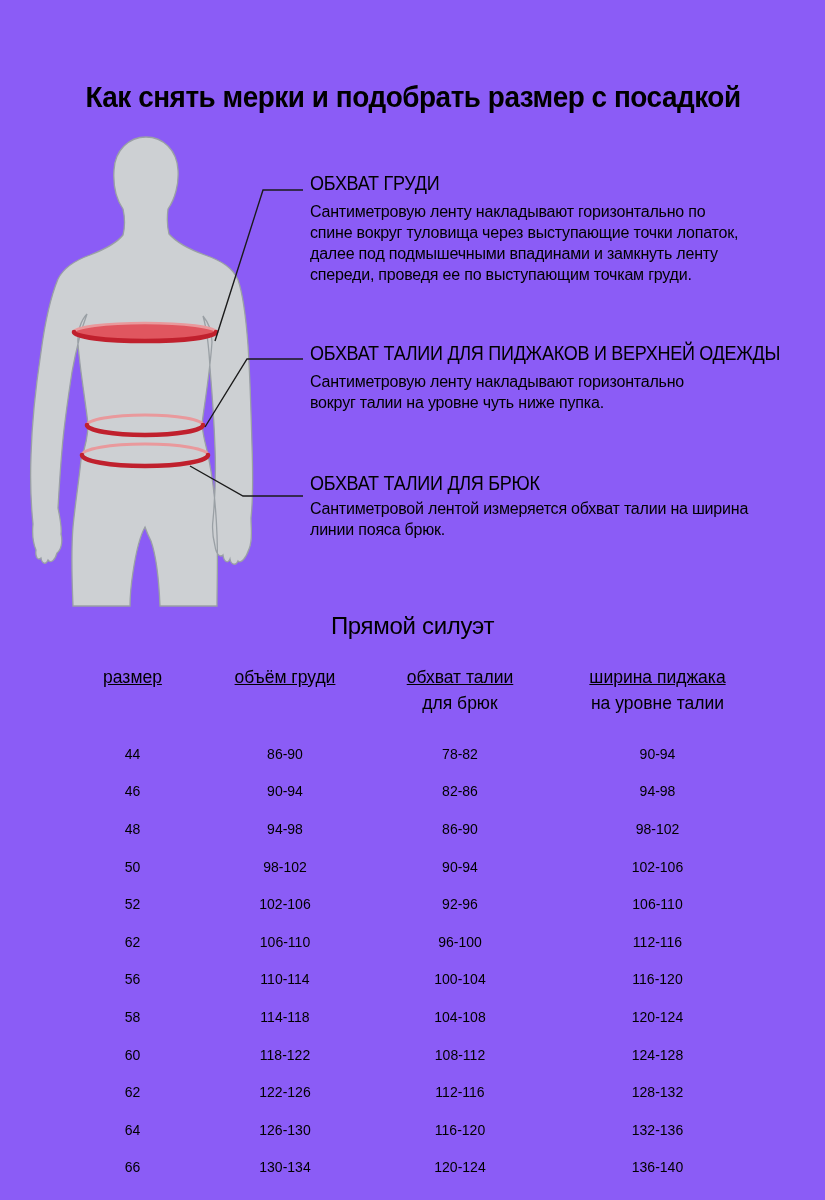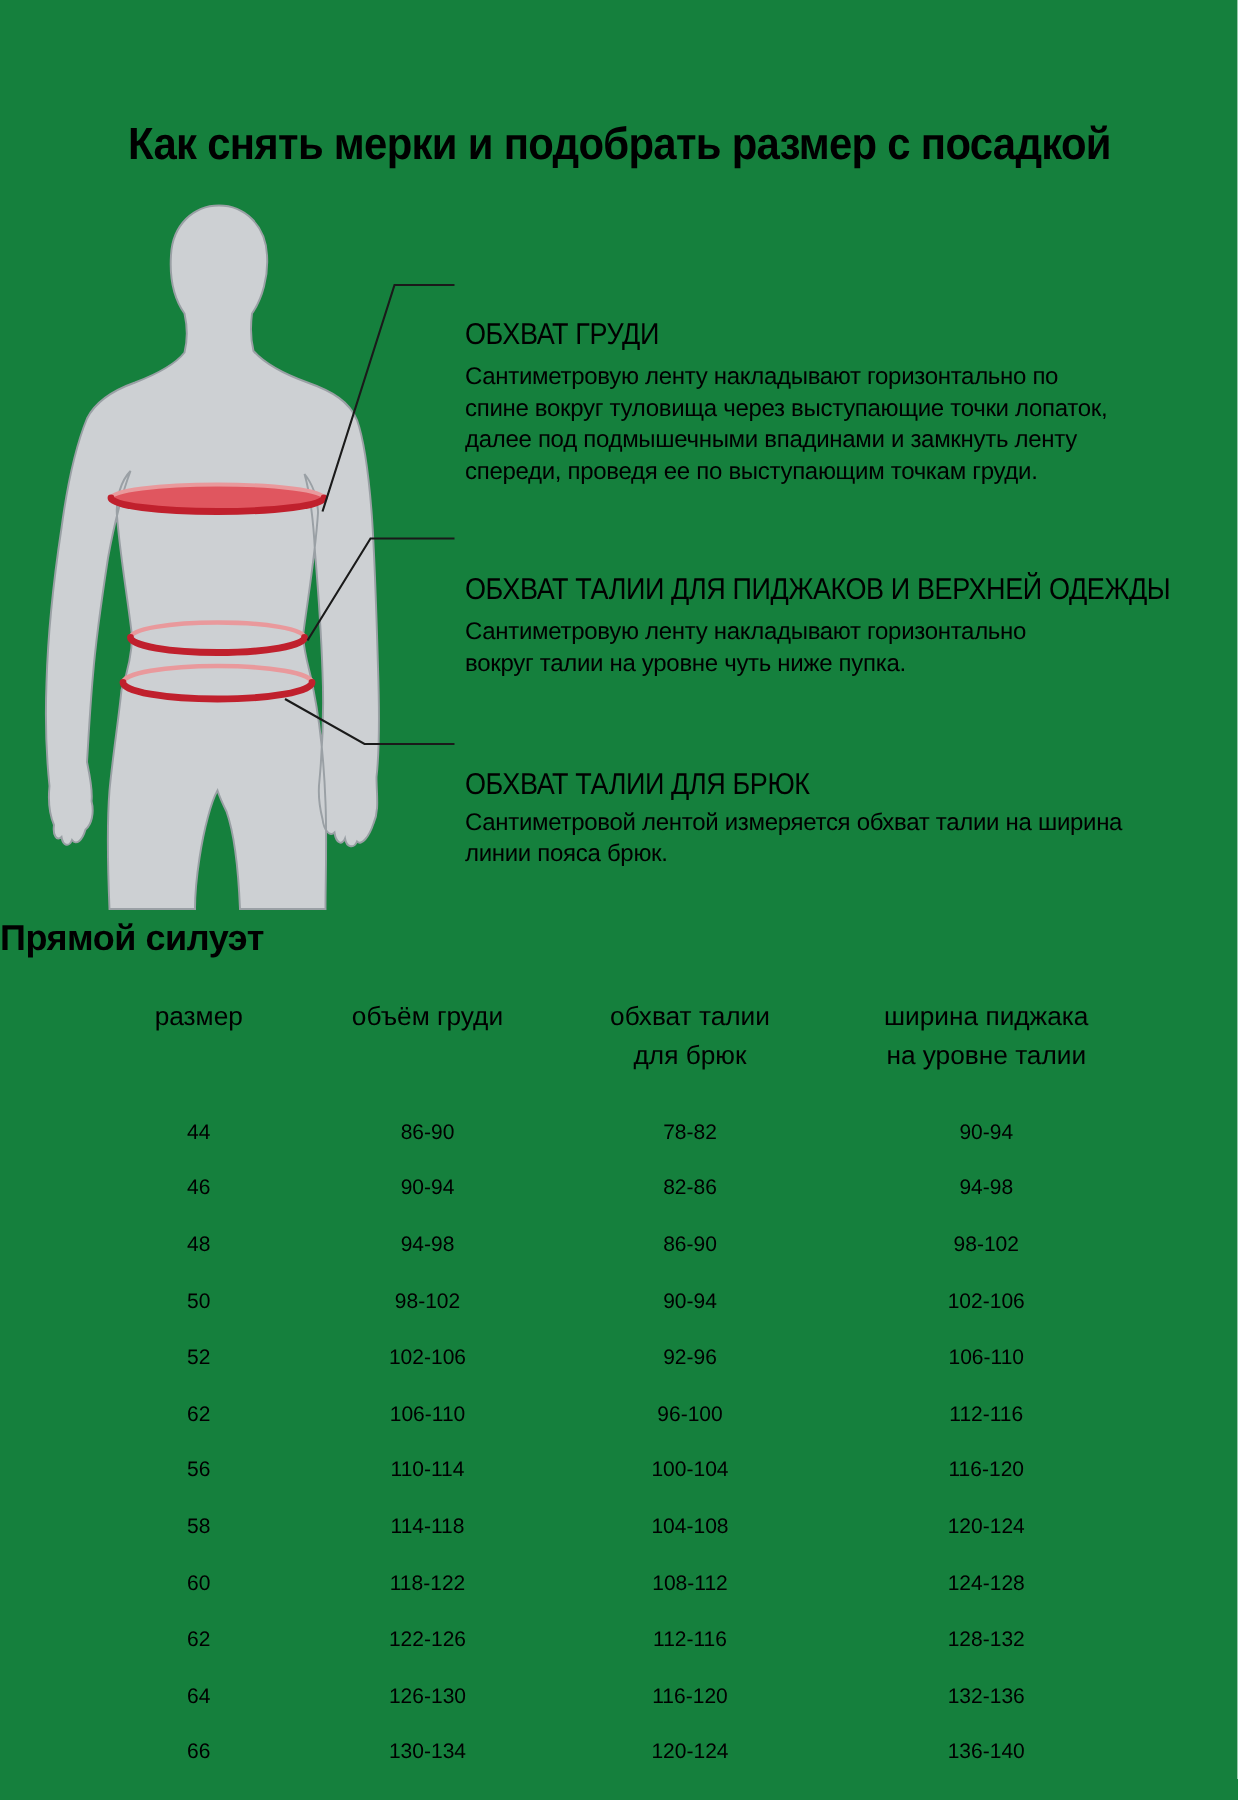--- a/index.html
+++ b/index.html
@@ -1,56 +1,56 @@
 <!DOCTYPE html>
 <html style="--silhouette-fill: #cdd0d3; --silhouette-outline: #9aa0a5; --band-fill: #e0565f; --band-red-light: #e9999c; --band-red-dark: #c0202d; --callout-line: #1a1a1a;"><head>
 <meta charset="utf-8">
 <style>
   html,body { margin:0; padding:0; background:#ffffff; }
   .page {
-    position:relative; width:825px; height:1200px; background:#15803d;
+    position:relative; width:825px; height:1200px; background:#8b5cf6;
     font-family:"Liberation Sans", sans-serif; color:#000; overflow:hidden;
   }
   .page-title {
     position:absolute; top:80px; left:50%;
     transform:translateX(-50%) scaleX(0.93); transform-origin:center;
     font-size:30px; font-weight:bold; letter-spacing:-0.5px; white-space:nowrap;
   }
   .figure-svg { position:absolute; left:0; top:130px; }
   .body-shape { fill:var(--silhouette-fill); stroke:var(--silhouette-outline); stroke-width:1.3; }
   .band-face  { fill:var(--band-fill); stroke:none; }
   .band-light { fill:none; stroke:var(--band-red-light); stroke-width:2.6; }
   .ring-light { fill:none; stroke:var(--band-red-light); stroke-width:3; }
   .band-dark  { fill:none; stroke:var(--band-red-dark); stroke-width:4.6; stroke-linecap:round; }
   .callout    { fill:none; stroke:var(--callout-line); stroke-width:1.4; }
 
-  .section { position:absolute; left:310px;margin-top:40px; }
+  .section { position:absolute; left:310px; }
   .s-head {
     font-size:20px; letter-spacing:-0.3px; white-space:nowrap;
     transform:scaleX(0.9); transform-origin:left center;
   }
   .s-body {
     margin-top:6px; font-size:16px; line-height:21px; letter-spacing:-0.2px;
     white-space:pre-line; width:480px;
   }
   #section-1 { top:172px; }
   #section-2 { top:342px; }
   #section-3 { top:472px; }
   #section-3 .s-body { margin-top:3px; }
 
   .table-title {
-    position:absolute; top:612px; left:0; width:825px; text-align:left;
-    font-size:24px; font-weight:bold; letter-spacing:-0.3px;
+    position:absolute; top:612px; left:0; width:825px; text-align:center;
+    font-size:24px; font-weight:normal; letter-spacing:-0.3px;
   }
   .size-table { position:absolute; left:60px; top:661px; width:700px; }
   .t-row {
     display:grid; grid-template-columns:145px 160px 190px 205px;
     height:37.6px; align-items:center;
   }
-  .t-head1 { height:32px; }
+  .t-head1 { height:32px;text-decoration:underline; }
   .t-head2 { height:42px; align-items:start; }
   .t-cell { text-align:center; font-size:14px; }
   .t-head1 .t-cell, .t-head2 .t-cell { font-size:17.5px; }
 </style>
 </head>
 <body>
 
 <div class="page">
 
   <div class="page-title">Как снять мерки и подобрать размер с посадкой</div>

